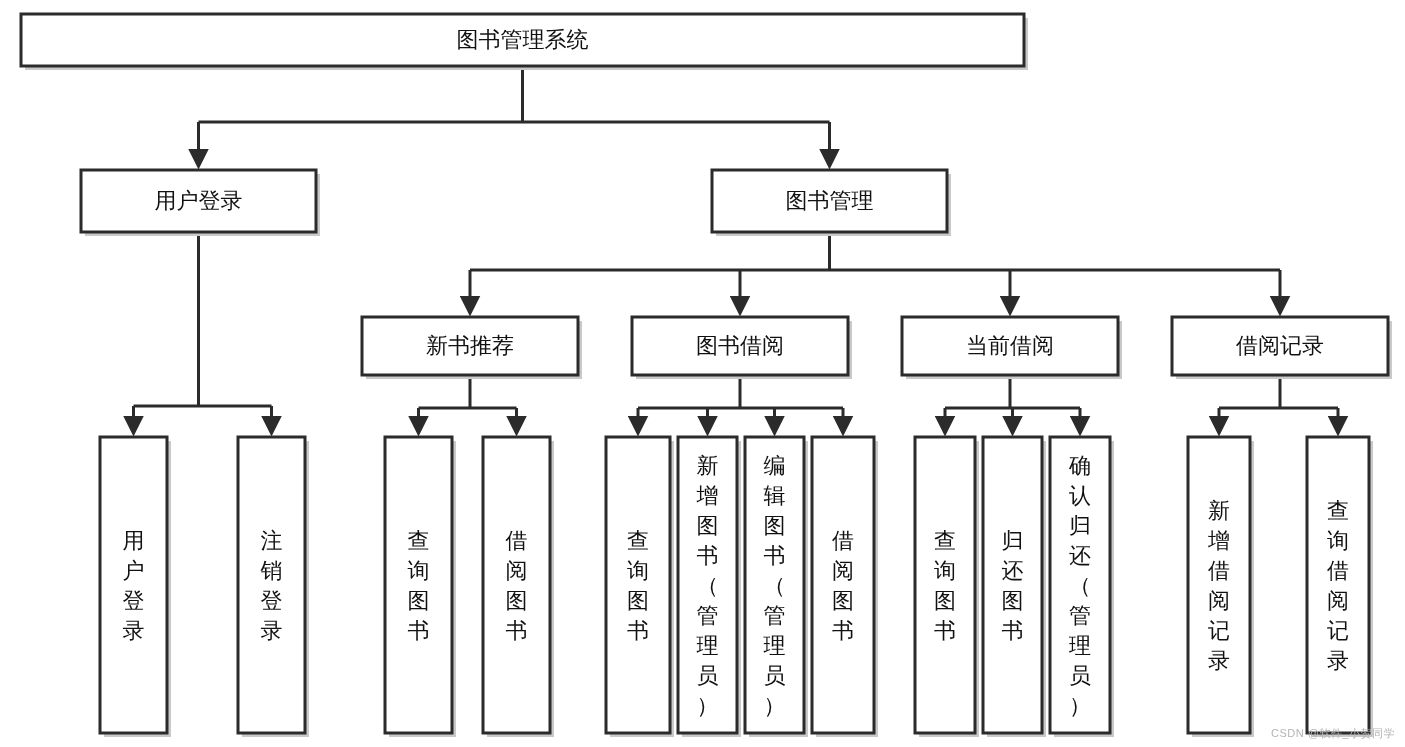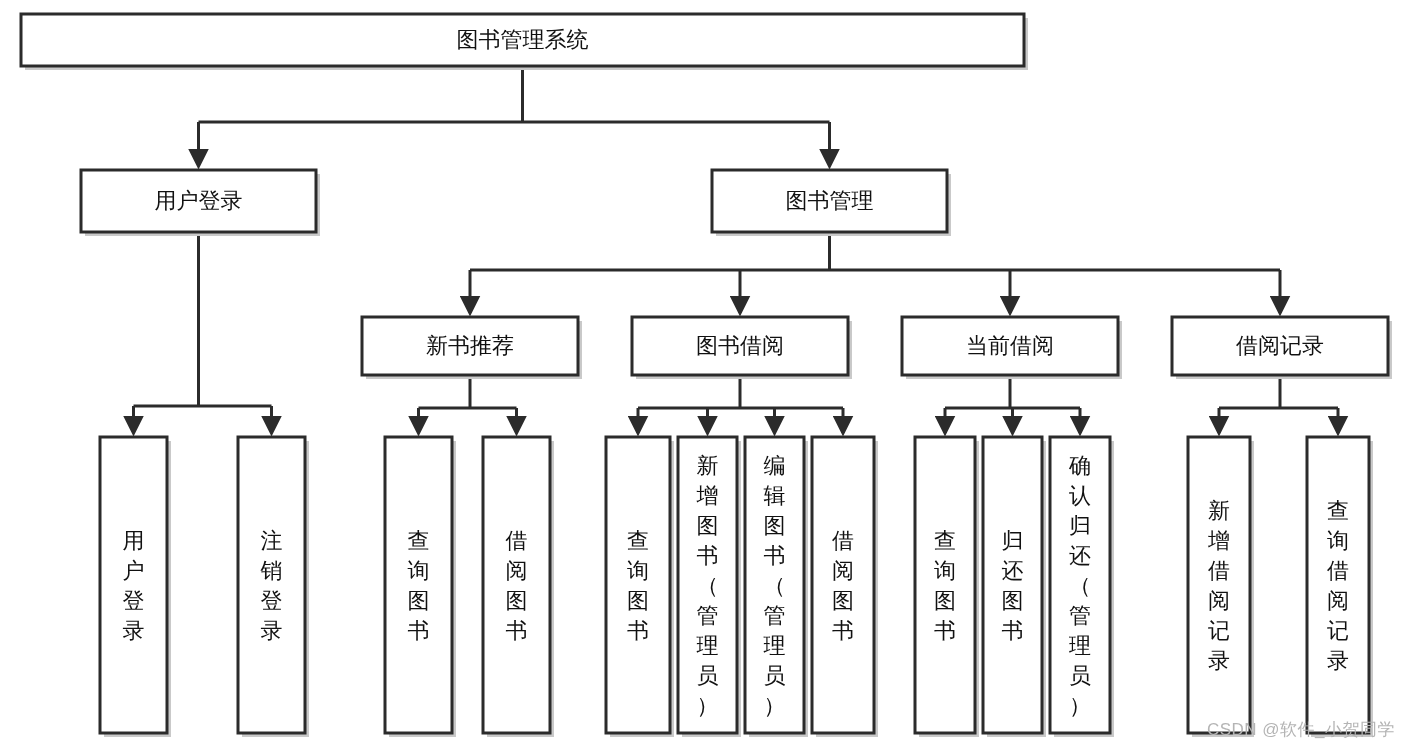--- a/index.html
+++ b/index.html
@@ -15,21 +15,21 @@
     font-family:"Liberation Sans","DejaVu Sans",sans-serif;
     fill:#111111;font-size:22px;dominant-baseline:middle;text-anchor:middle;
   }
   .node-label-v{
     font-family:"Liberation Sans","DejaVu Sans",sans-serif;
     fill:#111111;font-size:22px;text-anchor:middle;
   }
   .watermark{
     position:absolute;right:10px;bottom:6px;
     font-family:"Liberation Sans","DejaVu Sans",sans-serif;
-    font-size:17px;color:#b4b4b4;letter-spacing:.5px;white-space:nowrap;
+    font-size:11px;color:#b4b4b4;letter-spacing:.5px;white-space:nowrap;
     pointer-events:none;user-select:none;text-align:right;
   }
 </style>
 </head>
 <body>
 
 <svg id="diagram" viewBox="0 0 1405 747">
   <defs>
     <marker id="arrow" viewBox="0 0 12 12" refX="10" refY="6" markerWidth="7" markerHeight="7" orient="auto-start-reverse">
       <path d="M 0 0 L 12 6 L 0 12 z" fill="#2b2b2b"></path>

